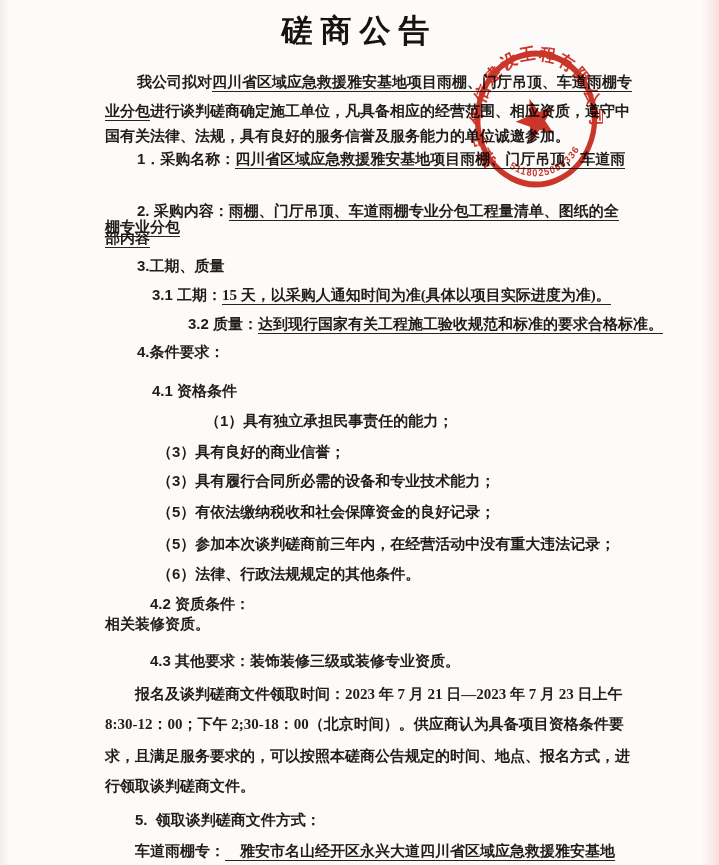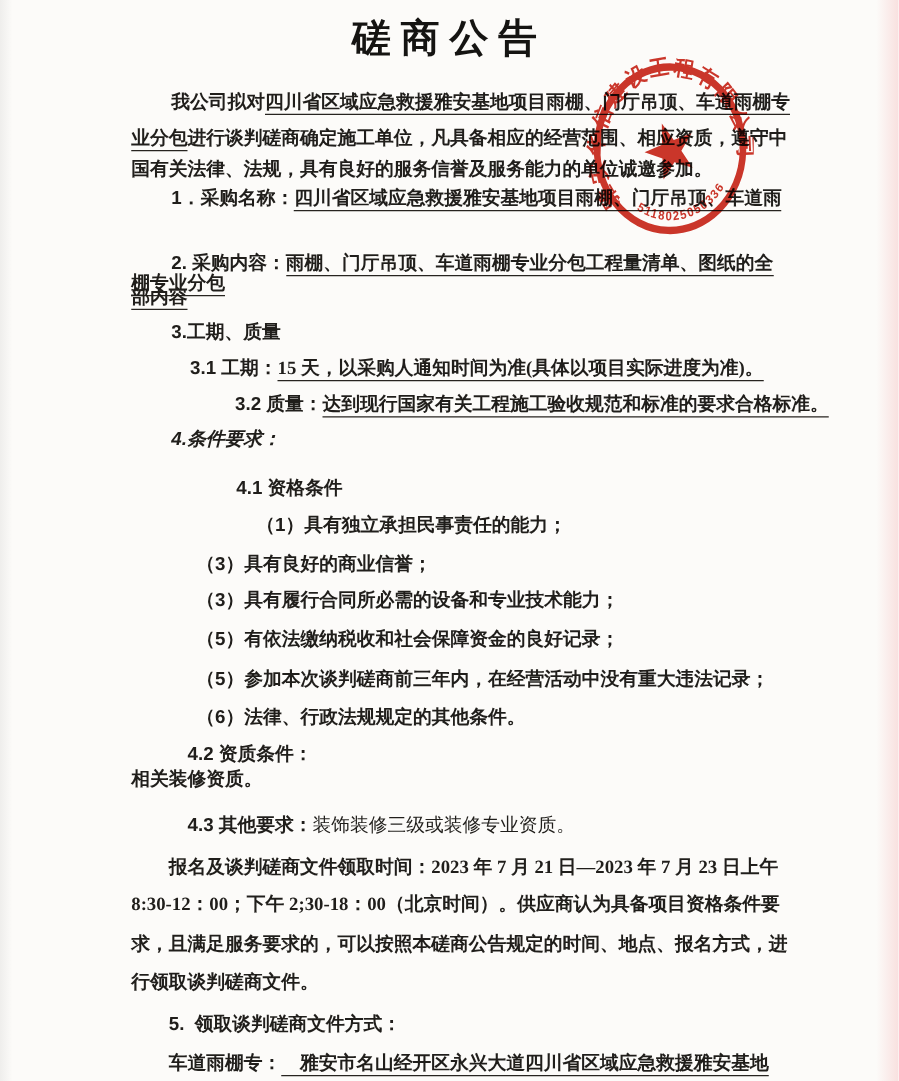--- a/index.html
+++ b/index.html
@@ -31,21 +31,21 @@
     position:absolute;
     white-space:pre;
     font-size:15px;
     font-weight:600;
     color:#201e1b;
     line-height:20px;
   }
   .line span{white-space:pre;}
   .u{border-bottom:1.7px solid #272420;padding-bottom:1px;}
   .h{font-family:"Liberation Sans",sans-serif;font-weight:700;}
-  .b{font-family:"Liberation Sans",sans-serif;font-weight:400;}
+  .b{font-family:"Liberation Sans",sans-serif;font-weight:700;}
   .seal{
     position:absolute;
     left:469px;top:44px;
     width:134px;height:150px;
     mix-blend-mode:multiply;
     opacity:0.93;
   }
   .seal svg{width:100%;height:100%;}
 </style>
 </head>
@@ -59,22 +59,22 @@
       <div class="line" style="top: 72px; left: 137px;"><span>我公司拟对</span><span class="u">四川省区域应急救援雅安基地项目雨棚、门厅吊顶、车道雨棚专</span></div>
       <div class="line" style="top: 101px; left: 105px;"><span class="u">业分包</span><span>进行谈判磋商确定施工单位，凡具备相应的经营范围、相应资质，遵守中</span></div>
       <div class="line" style="top: 126px; left: 105px;"><span>国有关法律、法规，具有良好的服务信誉及服务能力的单位诚邀参加。</span></div>
       <div class="line" style="top: 149px; left: 137px;"><span class="h">1．采购名称：</span><span class="u">四川省区域应急救援雅安基地项目雨棚、门厅吊顶、车道雨</span></div>
       <div class="line" style="top: 177px; left: 105px; margin-top: 40px;"><span class="u">棚专业分包</span></div>
       <div class="line" style="top: 201px; left: 137px;"><span class="h">2. 采购内容：</span><span class="u">雨棚、门厅吊顶、车道雨棚专业分包工程量清单、图纸的全</span></div>
       <div class="line" style="top: 228px; left: 105px;"><span class="u">部内容</span></div>
       <div class="line" style="top: 256px; left: 137px;"><span class="h">3.工期、质量</span></div>
       <div class="line" style="top: 285px; left: 152px;"><span class="h">3.1 工期：</span><span class="u">15 天，以采购人通知时间为准(具体以项目实际进度为准)。</span></div>
       <div class="line" style="top: 314px; left: 152px; margin-left: 36px;"><span class="h">3.2 质量：</span><span class="u">达到现行国家有关工程施工验收规范和标准的要求合格标准。</span></div>
-      <div class="line" style="top: 342px; left: 137px; font-style: italic;"><span class="h">4.条件要求：</span></div>
-      <div class="line" style="top: 381px; left: 152px; margin-left: 37px;"><span class="h">4.1 资格条件</span></div>
+      <div class="line" style="top: 342px; left: 137px;"><span class="h">4.条件要求：</span></div>
+      <div class="line" style="top: 381px; left: 152px;"><span class="h">4.1 资格条件</span></div>
       <div class="line" style="top: 411px; left: 157px; margin-left: 48px;"><span class="h">（1）具有独立承担民事责任的能力；</span></div>
       <div class="line" style="top: 442px; left: 157px;"><span class="h">（3）具有良好的商业信誉；</span></div>
       <div class="line" style="top: 471px; left: 157px;"><span class="h">（3）具有履行合同所必需的设备和专业技术能力；</span></div>
       <div class="line" style="top: 502px; left: 157px;"><span class="h">（5）有依法缴纳税收和社会保障资金的良好记录；</span></div>
       <div class="line" style="top: 534px; left: 157px;"><span class="h">（5）参加本次谈判磋商前三年内，在经营活动中没有重大违法记录；</span></div>
       <div class="line" style="top: 564px; left: 157px;"><span class="h">（6）法律、行政法规规定的其他条件。</span></div>
       <div class="line" style="top: 594px; left: 150px;"><span class="h">4.2 资质条件：</span></div>
       <div class="line" style="top: 614px; left: 105px;"><span class="h">相关装修资质。</span></div>
       <div class="line" style="top: 651px; left: 150px;"><span class="h">4.3 其他要求：</span><span class="b">装饰装修三级或装修专业资质。</span></div>
       <div class="line" style="top: 684px; left: 135px;"><span class="h">报名及谈判磋商文件领取时间：</span><span>2023 年 7 月 21 日—2023 年 7 月 23 日上午</span></div>

